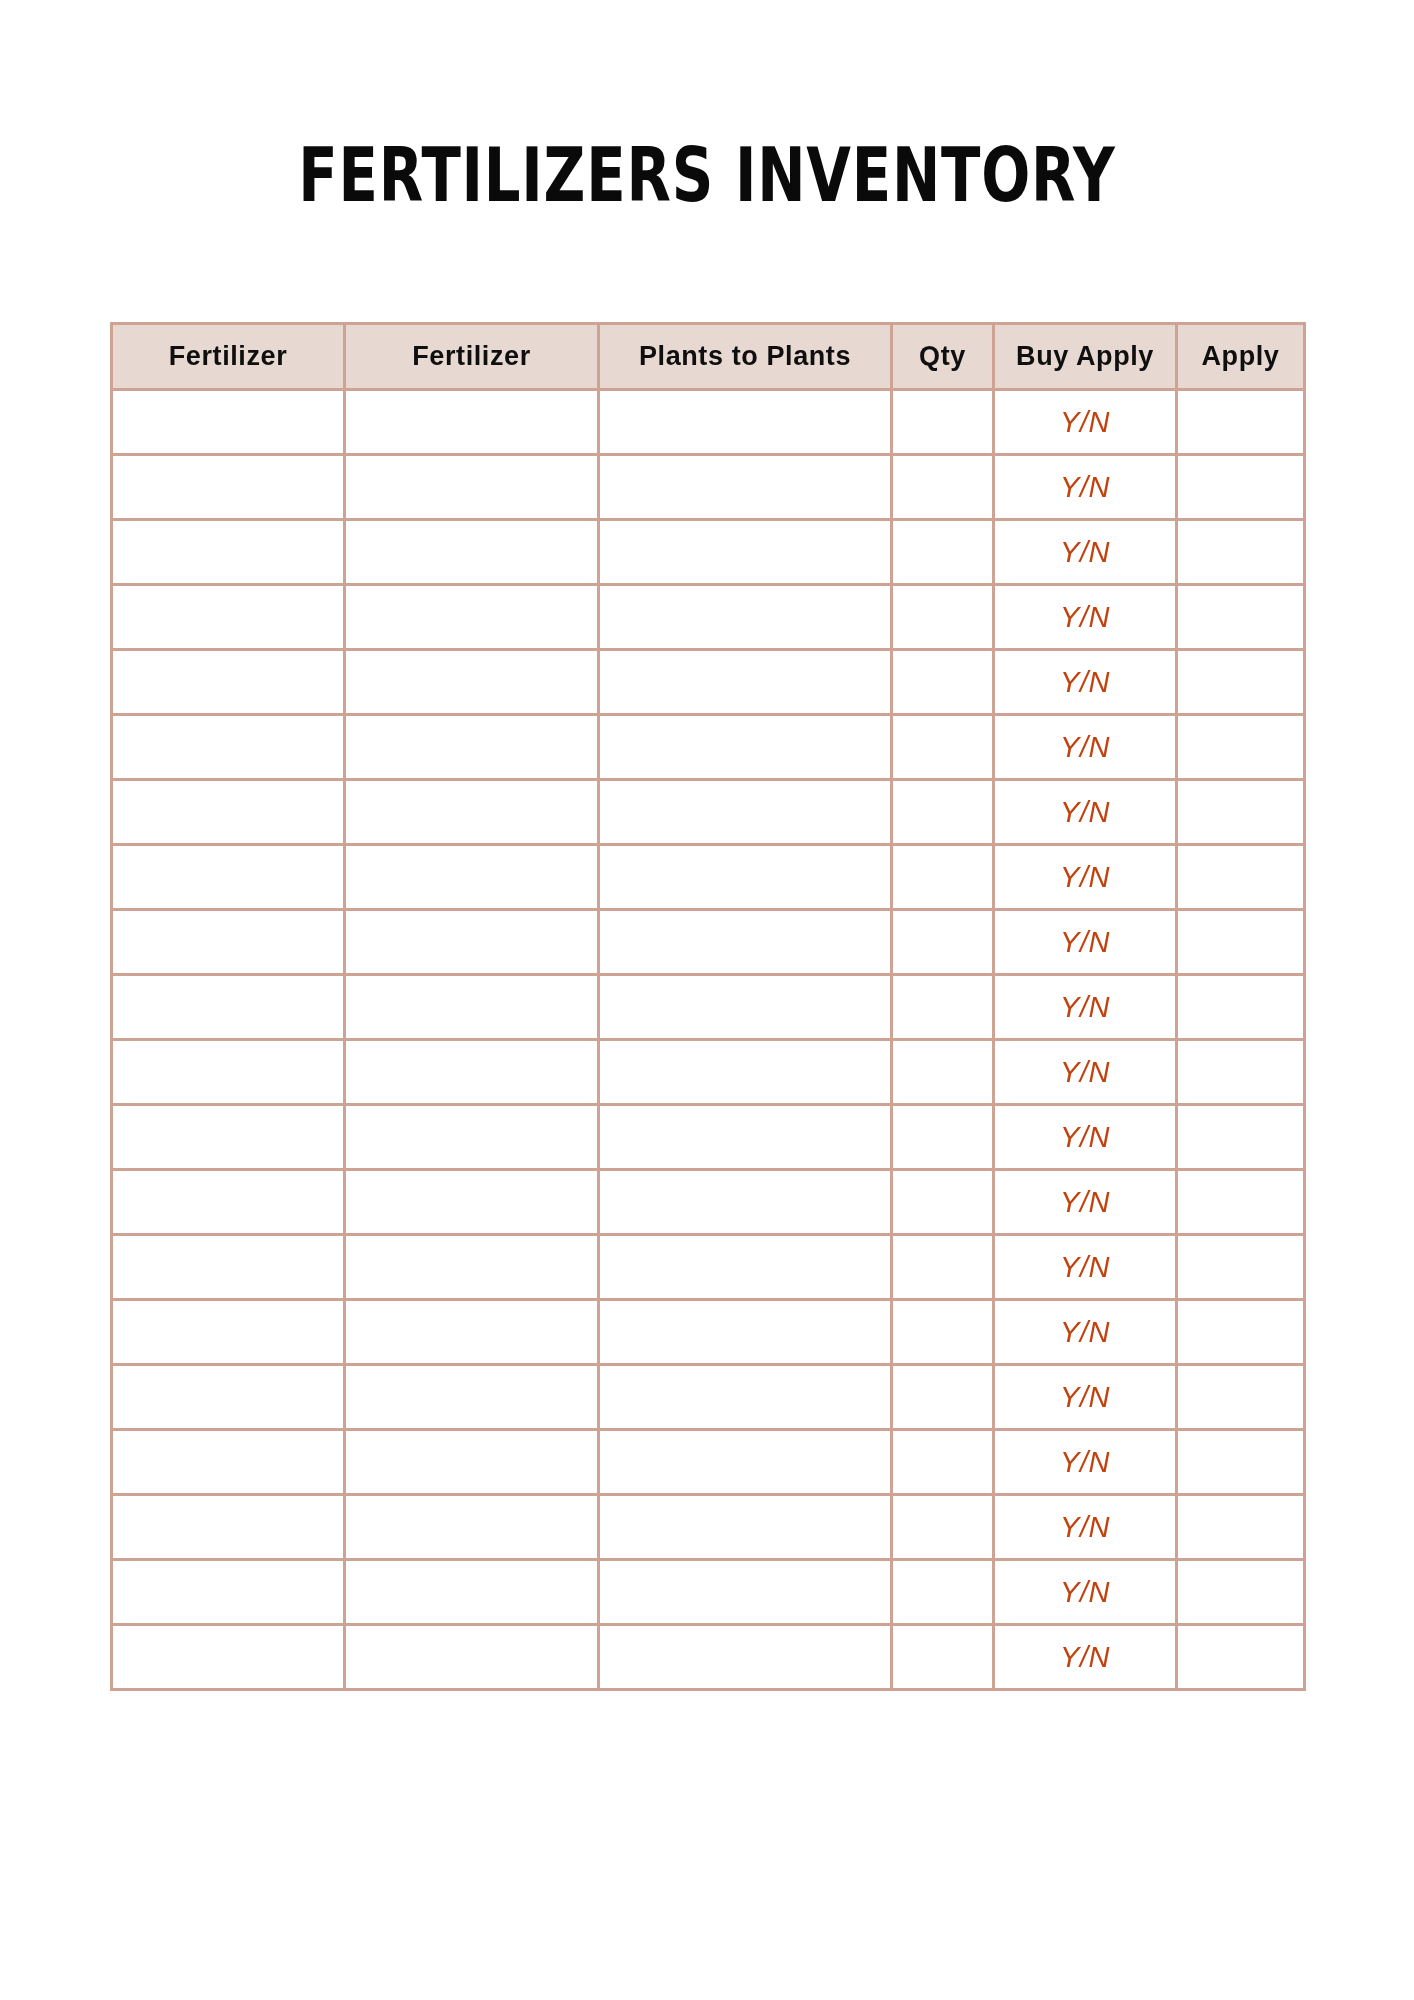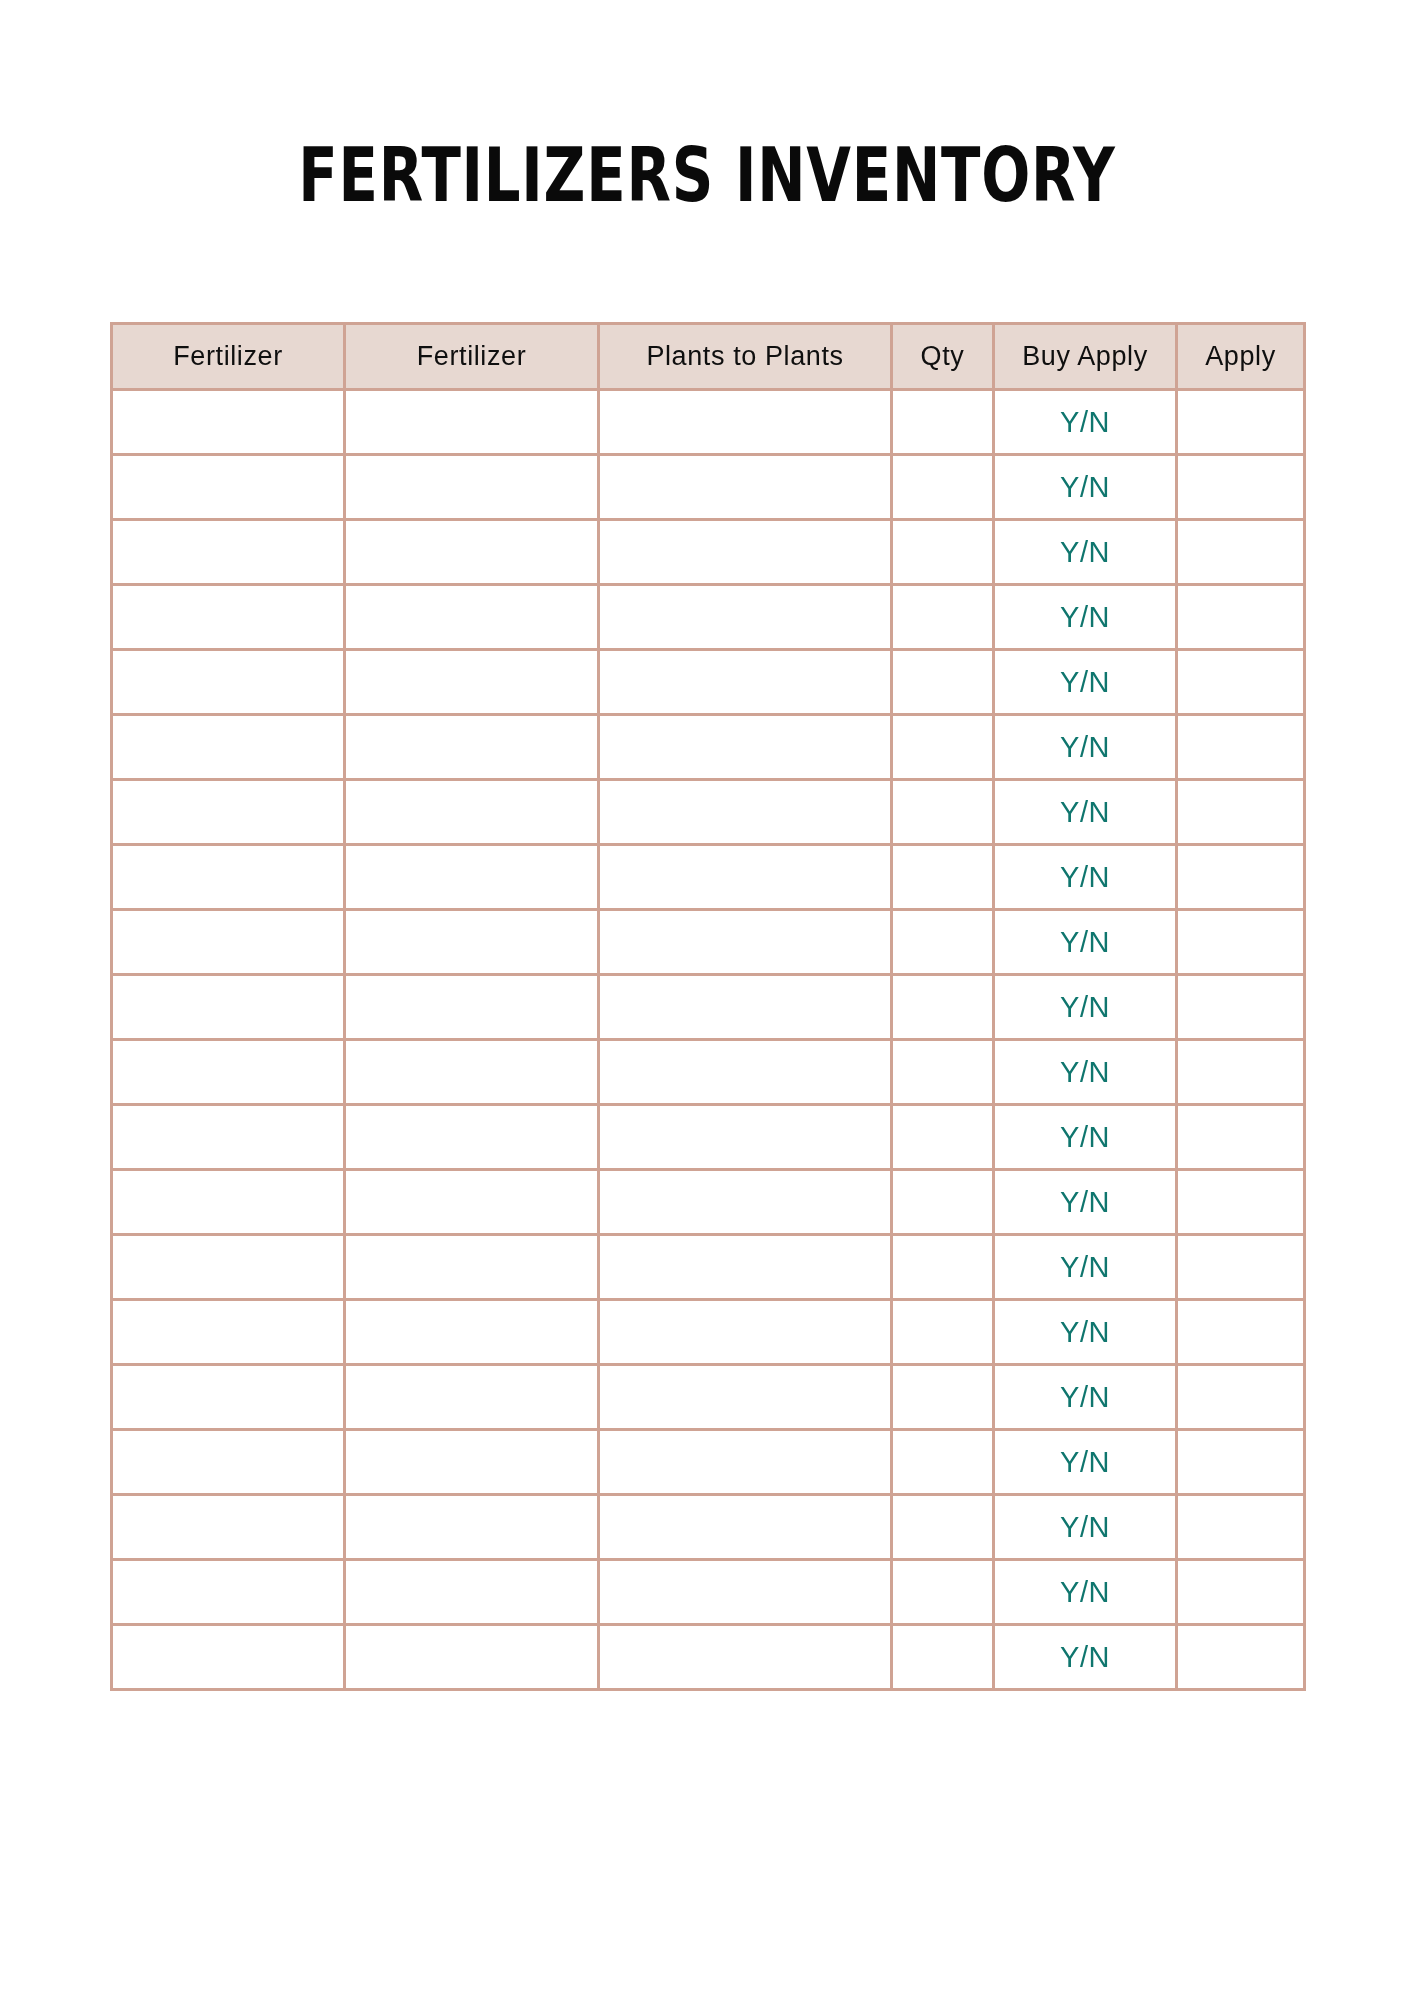--- a/index.html
+++ b/index.html
@@ -47,39 +47,40 @@
   .inventory-table td {
     border: 3px solid #cfa394;
     padding: 0;
     margin: 0;
   }
   .inventory-table thead th {
     background: #e7d8d1;
     height: 63px;
     color: #0f0f0f;
     font-family: "Liberation Sans", sans-serif;
-    font-weight: 400;
+    font-weight: 700;
     font-size: 27px;
     letter-spacing: 0.6px;
     text-align: center;
     vertical-align: middle;
     white-space: nowrap;
   }
   .inventory-table tbody td {
     background: #ffffff;
     height: 62px;
     vertical-align: middle;
     text-align: center;
   }
   .cell-buy-more {
-    color: #0f766e;
+    color: #c2410c;
     font-family: "Liberation Sans", sans-serif;
     font-weight: 400;
     font-size: 29px;
     letter-spacing: 0.5px;
+    font-style: italic;
   }
 
   
   col.c-fertilizer { width: 233px; }
   col.c-description { width: 254px; }
   col.c-plants { width: 293px; }
   col.c-qty { width: 102px; }
   col.c-buy { width: 183px; }
   col.c-year { width: 128px; }
 </style>

